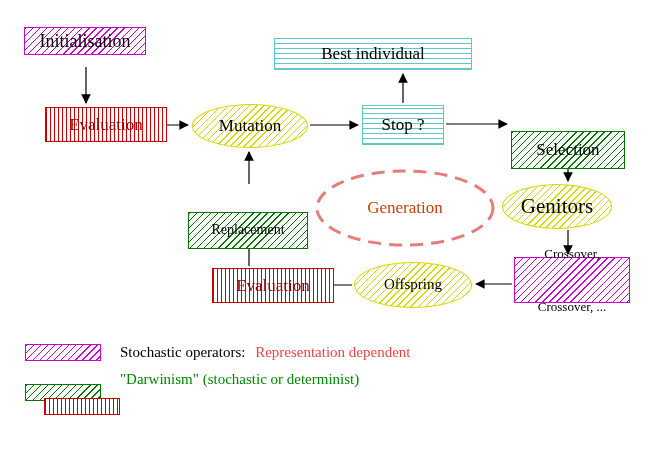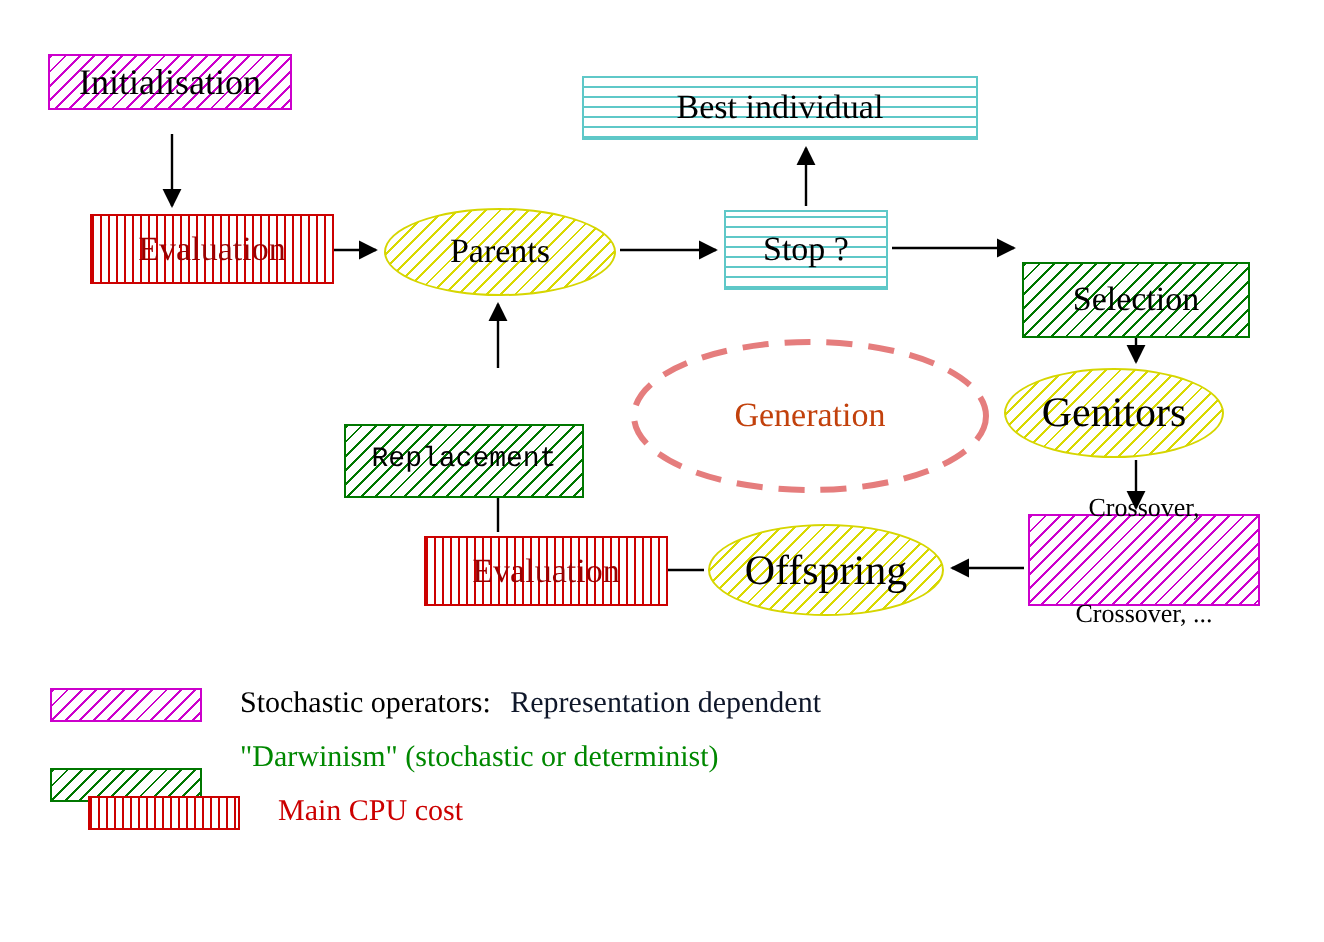--- a/index.html
+++ b/index.html
@@ -20,37 +20,37 @@
   .hatch-magenta { background: repeating-linear-gradient(135deg, #cc00cc 0, #cc00cc 1px, transparent 1px, transparent 5px) #fff; border:1px solid #cc00cc; }
   .hatch-green   { background: repeating-linear-gradient(135deg, #007700 0, #007700 1px, transparent 1px, transparent 5px) #fff; border:1px solid #007700;margin-top:26px; }
   .stripes-red   { background: repeating-linear-gradient(90deg,  #cc0000 0, #cc0000 1px, transparent 1px, transparent 4px) #fff; border:1px solid #cc0000;margin-left:19px; }
   .stripes-cyan  { background: repeating-linear-gradient(0deg,   #5fc8c8 0, #5fc8c8 1px, transparent 1px, transparent 5px) #fff; border:1px solid #5fc8c8; }
   .hatch-yellow  { background: repeating-linear-gradient(135deg, #d9d900 0, #d9d900 1px, transparent 1px, transparent 5px) #fff; border:1px solid #d6d600; }
 
   
   #n-init        { left:24px;  top:27px;  width:122px; height:28px; font-size:18px; }
   #n-eval-top    { left:26px;  top:107px; width:122px; height:35px; font-size:17px; color:#990000; }
   #n-parents     { left:192px; top:104px; width:116px; height:44px; font-size:17px; }
-  #n-best        { left:291px; top:38px;  width:198px; height:32px; font-size:17px; }
+  #n-best        { left:274px; top:38px;  width:198px; height:32px; font-size:17px; }
   #n-stop        { left:362px; top:105px; width:82px;  height:40px; font-size:17px; }
   #n-selection   { left:511px; top:105px; width:114px; height:38px; font-size:17px; }
-  #n-replacement { left:172px; top:186px; width:120px; height:37px; font-size:14px;font-family:Liberation Mono, monospace; }
+  #n-replacement { left:188px; top:186px; width:120px; height:37px; font-size:14px; }
   #n-generation  { left:315px; top:170px; width:180px; height:76px; font-size:17px; color:#c2410c; }
   #n-genitors    { left:502px; top:184px; width:110px; height:45px; font-size:21px; }
   #n-crossover   { left:514px; top:257px; width:116px; height:46px; font-size:13px; flex-direction:column;gap:39px; }
-  #n-offspring   { left:354px; top:262px; width:118px; height:46px; font-size:21px; }
+  #n-offspring   { left:354px; top:262px; width:118px; height:46px; font-size:15px; }
   #n-eval-bot    { left:193px; top:268px; width:122px; height:35px; font-size:17px; color:#990000; }
 
   
   .legend { position:absolute; left:25px; top:344px; }
   .legend-row { display:flex; align-items:center; height:17px; margin-bottom:10px; }
   .swatch { width:76px; height:17px; box-sizing:border-box; flex:0 0 auto; }
   .legend-text { margin-left:19px; font-size:15px; white-space:nowrap; }
   .t-magenta { color:#000000; }
-  .t-yellow  { color:#0f172a; margin-left:6px; }
+  .t-yellow  { color:#ef4444; margin-left:6px; }
   .t-green   { color:#008800; }
   .t-red     { color:#cc0000; }
   .t-cyan    { color:#5fc8c8; }
 </style>
 </head>
 <body>
 
 <div class="stage">
 
   <svg class="overlay" viewBox="0 0 662 471">
@@ -77,21 +77,21 @@
 
   <div class="node hatch-magenta" id="n-init">
     <span>Initialisation</span>
   </div>
 
   <div class="node stripes-red" id="n-eval-top">
     <span>Evaluation</span>
   </div>
 
   <div class="node ellipse hatch-yellow" id="n-parents">
-    <span>Parents</span>
+    <span>Mutation</span>
   </div>
 
   <div class="node stripes-cyan" id="n-best">
     <span>Best individual</span>
   </div>
 
   <div class="node stripes-cyan" id="n-stop">
     <span>Stop ?</span>
   </div>
 
@@ -136,20 +136,17 @@
 
     <div class="legend-row">
       <div class="swatch hatch-green"></div>
       <div class="legend-text">
         <span class="t-green">"Darwinism" (stochastic or determinist)</span>
       </div>
     </div>
 
     <div class="legend-row">
       <div class="swatch stripes-red"></div>
-      <div class="legend-text">
-        <span class="t-red">Main CPU cost</span>
-      </div>
     </div>
 
 
   </div>
 </div>
 
 </body></html>

